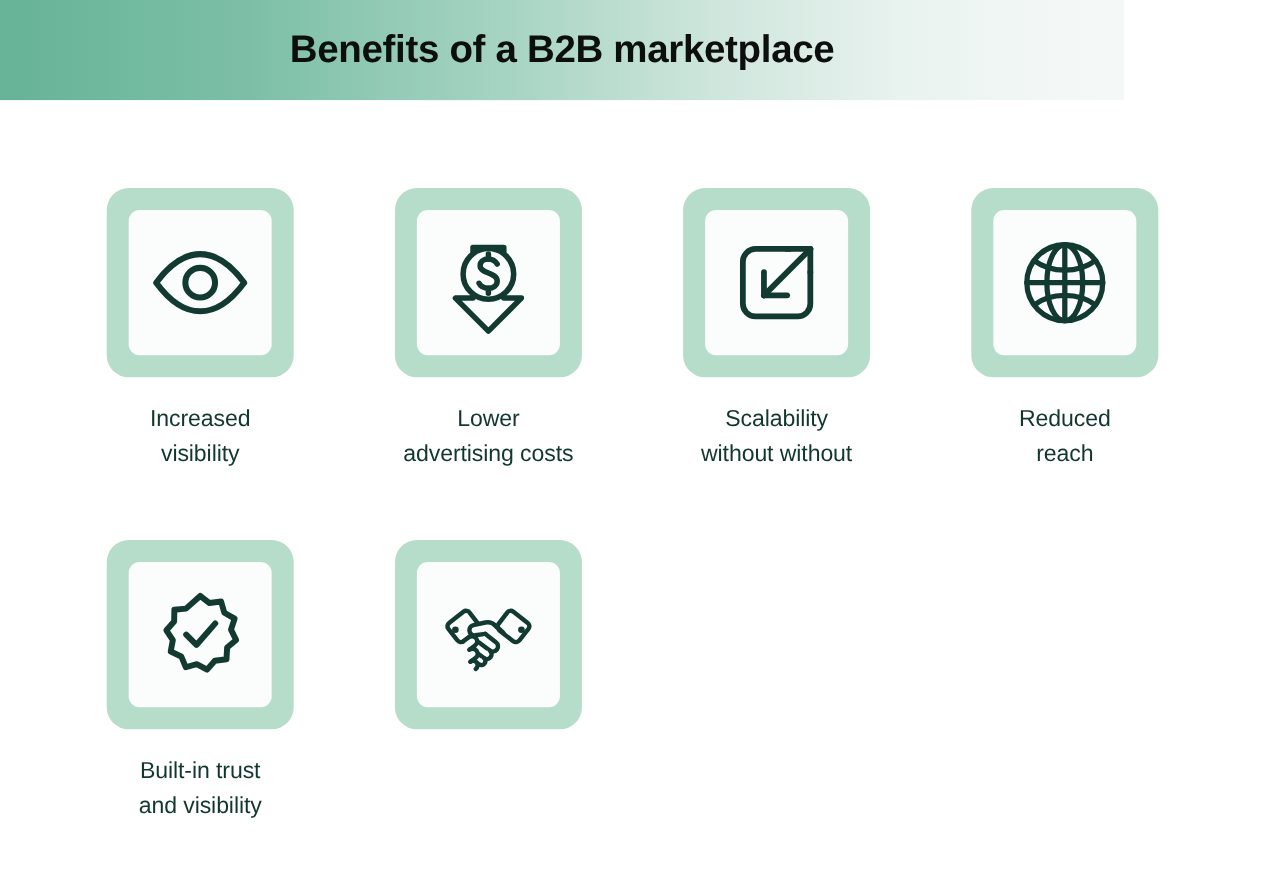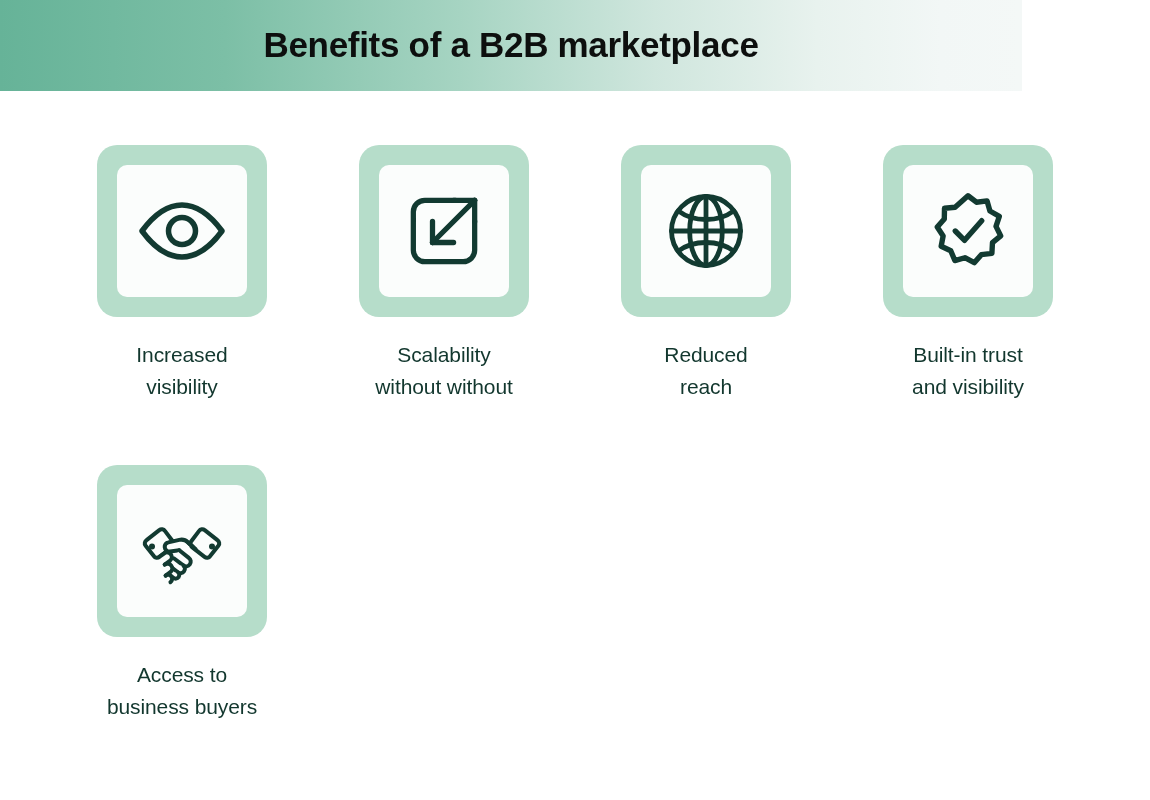--- a/index.html
+++ b/index.html
@@ -55,21 +55,21 @@
     position: absolute;
     left: 0;
     top: 91px;
     width: 1150px;
     height: 709px;
     display: grid;
     grid-template-columns: repeat(4, 262px);
     grid-template-rows: 320px 320px;
     justify-content: center;
     align-content: start;
-    padding-top: 54px;
+    padding-top: 80px;
     box-sizing: border-box;
   }
 
   .cell {
     display: flex;
     flex-direction: column;
     align-items: center;
   }
 
   .tile {
@@ -122,20 +122,38 @@
           <svg width="96" height="96" viewBox="0 0 96 96" fill="none" stroke="#123a31" stroke-width="5.5" stroke-linecap="round" stroke-linejoin="round">
             <path d="M8 48 C22 29 35 22 48 22 C61 22 74 29 88 48 C74 67 61 74 48 74 C35 74 22 67 8 48 Z"></path>
             <circle cx="48" cy="48" r="13.5"></circle>
           </svg>
         </div>
       </div>
       <div class="caption">Increased
 visibility</div>
     </div>
 
+    <div class="cell">
+      <div class="tile">
+        <div class="tile-inner">
+          <svg width="96" height="96" viewBox="0 0 96 96" fill="none" stroke="#123a31" stroke-width="5" stroke-linecap="round" stroke-linejoin="round">
+
+            <path d="M34 16 L62 16 L62 62 L78 62 L48 92 L18 62 L34 62 Z" fill="#fbfdfc"></path>
+
+            <circle cx="48" cy="40" r="23" fill="#fbfdfc"></circle>
+
+            <path d="M56 31 C54 28 51.5 26.5 48 26.5 C43.5 26.5 40.5 29 40.5 32.5 C40.5 40 56 38.5 56 46.5 C56 50.5 52.5 53 48 53 C44 53 41 51.5 39.5 48.5"></path>
+            <path d="M48 22 L48 26.5"></path>
+            <path d="M48 53 L48 57.5"></path>
+          </svg>
+        </div>
+      </div>
+      <div class="caption">Lower
+advertising costs</div>
+    </div>
 
     <div class="cell">
       <div class="tile">
         <div class="tile-inner">
           <svg width="92" height="92" viewBox="0 0 96 96" fill="none" stroke="#123a31" stroke-width="5.5" stroke-linecap="round" stroke-linejoin="round">
             <path d="M60 16 L28 16 C21.4 16 16 21.4 16 28 L16 68 C16 74.6 21.4 80 28 80 L68 80 C74.6 80 80 74.6 80 68 L80 38"></path>
             <path d="M36 60 L80 16"></path>
             <path d="M80 16 L58 16"></path>
             <path d="M80 16 L80 38"></path>
             <path d="M36 60 L58 60"></path>
@@ -202,18 +220,16 @@
             <path d="M50.5 71.4 C52.2 72.7 52.5 75.1 51.2 76.8 C49.9 78.6 47.4 78.9 45.6 77.6 L39.5 73" fill="#fbfdfc"></path>
 
             <path d="M30 54.5 L35.5 50.5 C37.8 48.8 41 49.3 42.7 51.6 C44.4 53.9 43.9 57.1 41.6 58.8 L36 63" fill="#fbfdfc"></path>
             <path d="M36 63 C38.3 61.3 41.5 61.8 43.2 64.1 C44.9 66.4 44.4 69.6 42.1 71.3 L37 75" fill="#fbfdfc"></path>
             <path d="M37 75 C39 73.5 41.8 74 43.3 76 C44.8 78 44.3 80.8 42.3 82.3" fill="#fbfdfc"></path>
 
             <path d="M61.5 38.5 C64.5 41 68 44 70 46"></path>
           </svg>
         </div>
       </div>
-      <div class="caption">Access to
-business buyers</div>
     </div>
 
   </div>
 </div>
 
 </body></html>

